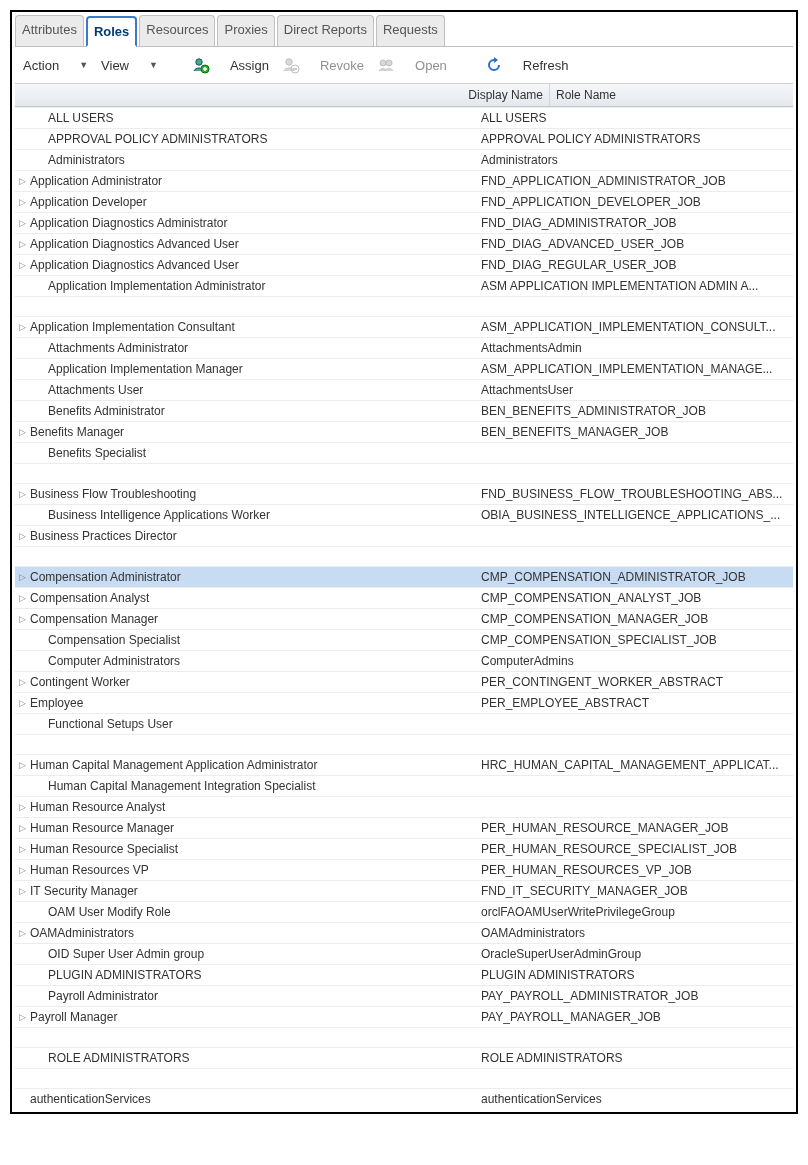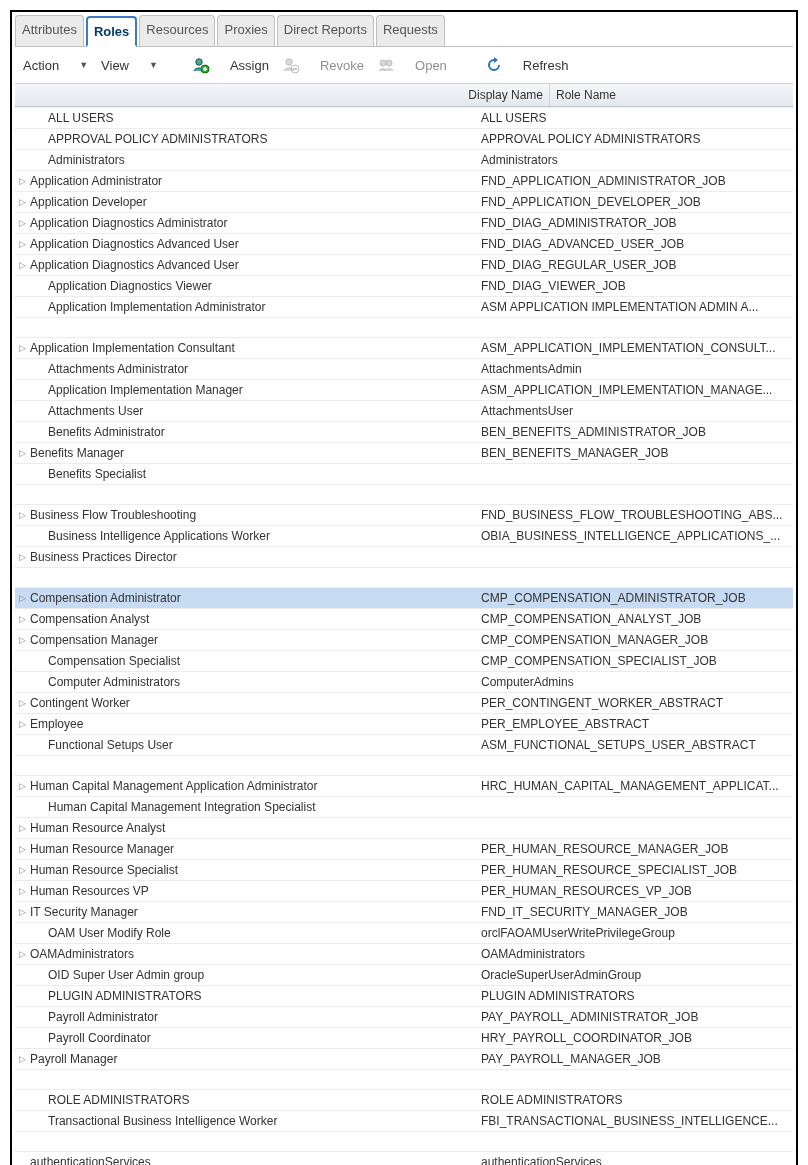--- a/index.html
+++ b/index.html
@@ -262,27 +262,20 @@
       <div class="row">
         <div class="c1">
           <span class="exp">▷</span>
           <span class="bold">Application Diagnostics Advanced User</span>
         </div>
         <div class="c2">FND_DIAG_REGULAR_USER_JOB</div>
       </div>
       <div class="row">
         <div class="c1">
           <span class="exp"></span>
-          <span class="indent">Application Diagnostics Viewer</span>
-        </div>
-        <div class="c2">FND_DIAG_VIEWER_JOB</div>
-      </div>
-      <div class="row">
-        <div class="c1">
-          <span class="exp"></span>
           <span class="bold indent">Application Implementation Administrator</span>
         </div>
         <div class="c2">ASM APPLICATION IMPLEMENTATION ADMIN A...</div>
       </div>
       <div class="gap-row"></div>
       <div class="row">
         <div class="c1">
           <span class="exp">▷</span>
           <span>Application Implementation Consultant</span>
         </div>
@@ -398,21 +391,20 @@
           <span class="exp">▷</span>
           <span class="bold">Employee</span>
         </div>
         <div class="c2">PER_EMPLOYEE_ABSTRACT</div>
       </div>
       <div class="row">
         <div class="c1">
           <span class="exp"></span>
           <span class="indent">Functional Setups User</span>
         </div>
-        <div class="c2">ASM_FUNCTIONAL_SETUPS_USER_ABSTRACT</div>
       </div>
       <div class="gap-row"></div>
       <div class="row">
         <div class="c1">
           <span class="exp">▷</span>
           <span class="bold">Human Capital Management Application Administrator</span>
         </div>
         <div class="c2">HRC_HUMAN_CAPITAL_MANAGEMENT_APPLICAT...</div>
       </div>
       <div class="row">
@@ -485,47 +477,33 @@
       </div>
       <div class="row">
         <div class="c1">
           <span class="exp"></span>
           <span class="indent">Payroll Administrator</span>
         </div>
         <div class="c2">PAY_PAYROLL_ADMINISTRATOR_JOB</div>
       </div>
       <div class="row">
         <div class="c1">
-          <span class="exp"></span>
-          <span class="bold indent">Payroll Coordinator</span>
-        </div>
-        <div class="c2">HRY_PAYROLL_COORDINATOR_JOB</div>
-      </div>
-      <div class="row">
-        <div class="c1">
           <span class="exp">▷</span>
           <span>Payroll Manager</span>
         </div>
         <div class="c2">PAY_PAYROLL_MANAGER_JOB</div>
       </div>
       <div class="gap-row"></div>
       <div class="row">
         <div class="c1">
           <span class="exp"></span>
           <span class="indent">ROLE ADMINISTRATORS</span>
         </div>
         <div class="c2">ROLE ADMINISTRATORS</div>
       </div>
-      <div class="row">
-        <div class="c1">
-          <span class="exp"></span>
-          <span class="bold indent">Transactional Business Intelligence Worker</span>
-        </div>
-        <div class="c2">FBI_TRANSACTIONAL_BUSINESS_INTELLIGENCE...</div>
-      </div>
       <div class="gap-row"></div>
       <div class="row">
         <div class="c1">
           <span class="exp"></span>
           <span>authenticationServices</span>
         </div>
         <div class="c2">authenticationServices</div>
       </div>
     </div>
 

